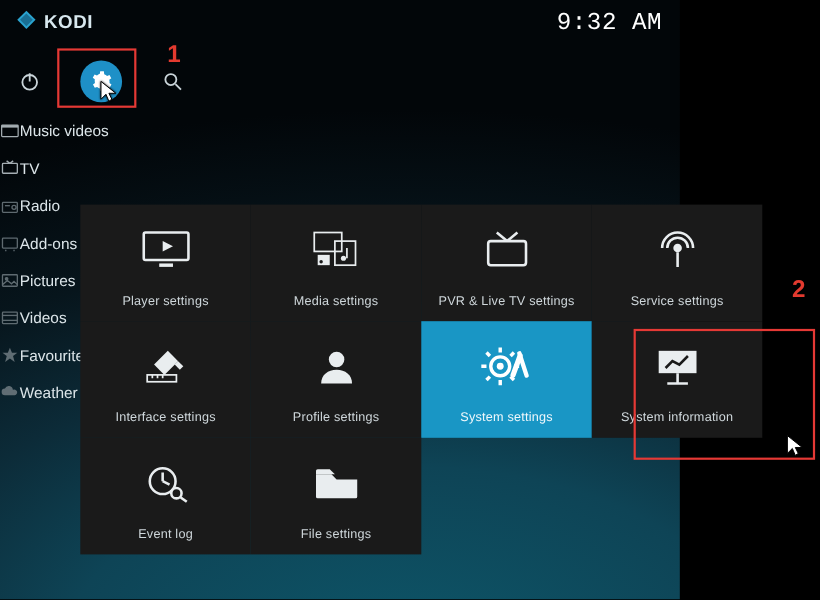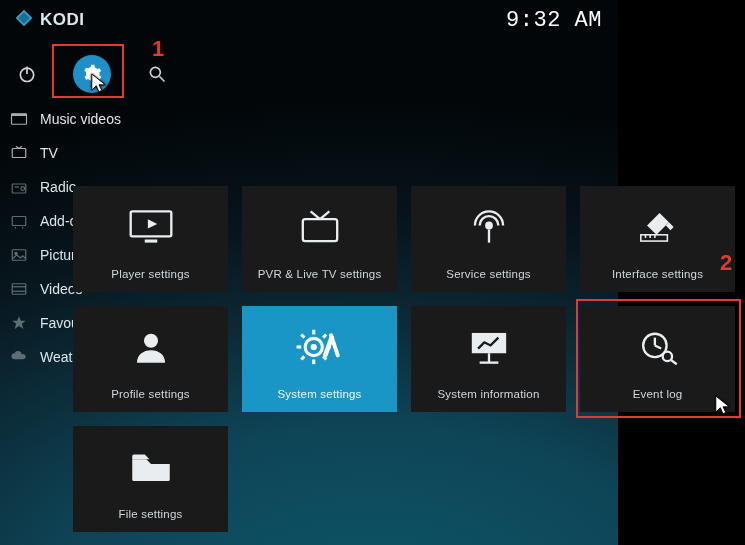--- a/index.html
+++ b/index.html
@@ -15,25 +15,25 @@
   .clock{position:absolute;right:16px;top:8px;color:#fff;font-size:22px;font-weight:300;letter-spacing:0.5px;font-family:Liberation Mono, monospace;}
   
   .hdr-icons{position:absolute;left:15px;top:55px;display:flex;align-items:center;gap:34px;}
   .hdr-icon{color:#c9d4d9;display:flex;align-items:center;justify-content:center;width:24px;height:24px;cursor:pointer;}
   .gear-btn{width:38px;height:38px;border-radius:50%;background:#1e90c7;display:flex;align-items:center;justify-content:center;position:relative;}
   .hdr-highlight{position:absolute;border:2px solid #e53935;width:72px;height:54px;left:52px;top:44px;}
   .annot1{position:absolute;left:152px;top:36px;color:#e33a2f;font-weight:bold;font-size:22px;}
   .annot2{position:absolute;left:720px;top:250px;color:#e33a2f;font-weight:bold;font-size:22px;}
   
   .sidebar{position:absolute;left:0;top:102px;width:62px;display:flex;flex-direction:column;}
-  .sb-item{display:flex;align-items:center;gap:12px;padding:8px 10px 8px 10px;color:#c2ccd1;font-size:14px;cursor:pointer;white-space:nowrap;}
+  .sb-item{display:flex;align-items:center;padding:8px 10px 8px 0;color:#c2ccd1;font-size:14px;cursor:pointer;white-space:nowrap;}
   .sb-item svg{width:18px;height:18px;flex:0 0 18px;opacity:0.85;}
   .sb-label{color:#dce5e9;}
   
-  .tiles{position:absolute;left:73px;top:186px;width:668px;display:grid;grid-template-columns:repeat(4,155px);grid-auto-rows:106px;gap:14px;}
+  .tiles{position:absolute;left:73px;top:186px;width:668px;display:grid;grid-template-columns:repeat(4,155px);grid-auto-rows:106px;}
   .tile{background:#1a1a1a;display:flex;flex-direction:column;align-items:center;justify-content:flex-end;padding-bottom:12px;cursor:pointer;position:relative;}
   .tile .icon-box{flex:1;display:flex;align-items:center;justify-content:center;}
   .tile .icon-box svg{width:50px;height:44px;fill:#e9edef;}
   .tile .tlabel{color:#cfd7db;font-size:11.5px;letter-spacing:0.2px;}
   .tile.sel{background:#1996c5;}
   .tile.sel .tlabel{color:#eef7fb;}
   .sel-outline{position:absolute;border:2px solid #e53935;left:576px;top:299px;width:165px;height:119px;}
   
   .cursor{position:absolute;width:18px;height:22px;pointer-events:none;}
   .cursor svg{width:18px;height:22px;filter:drop-shadow(0 0 1px #000);}
@@ -147,20 +147,33 @@
     <div class="icon-box">
       <svg viewBox="0 0 64 48">
             <rect x="6" y="4" width="52" height="32" rx="2" fill="none" stroke="#e9edef" stroke-width="3"></rect>
             <polygon points="28,14 28,26 40,20" fill="#e9edef"></polygon>
             <rect x="24" y="40" width="16" height="4" fill="#e9edef"></rect>
           </svg>
     </div>
     <div class="tlabel">Player settings</div>
   </div>
 
+  <div class="tile">
+    <div class="icon-box">
+      <svg viewBox="0 0 64 48">
+            <rect x="6" y="4" width="32" height="22" fill="none" stroke="#e9edef" stroke-width="2"></rect>
+            <rect x="10" y="30" width="14" height="12" fill="#e9edef"></rect>
+            <circle cx="14" cy="38" r="2" fill="#1a1a1a"></circle>
+            <rect x="30" y="14" width="24" height="28" fill="none" stroke="#e9edef" stroke-width="2"></rect>
+            <path d="M44 22v12" stroke="#e9edef" stroke-width="2"></path>
+            <circle cx="40" cy="34" r="3" fill="#e9edef"></circle>
+          </svg>
+    </div>
+    <div class="tlabel">Media settings</div>
+  </div>
 
   <div class="tile">
     <div class="icon-box">
       <svg viewBox="0 0 64 48">
             <rect x="10" y="14" width="44" height="28" rx="3" fill="none" stroke="#e9edef" stroke-width="3"></rect>
             <line x1="20" y1="4" x2="32" y2="14" stroke="#e9edef" stroke-width="3"></line>
             <line x1="44" y1="4" x2="32" y2="14" stroke="#e9edef" stroke-width="3"></line>
           </svg>
     </div>
     <div class="tlabel">PVR &amp; Live TV settings</div>

